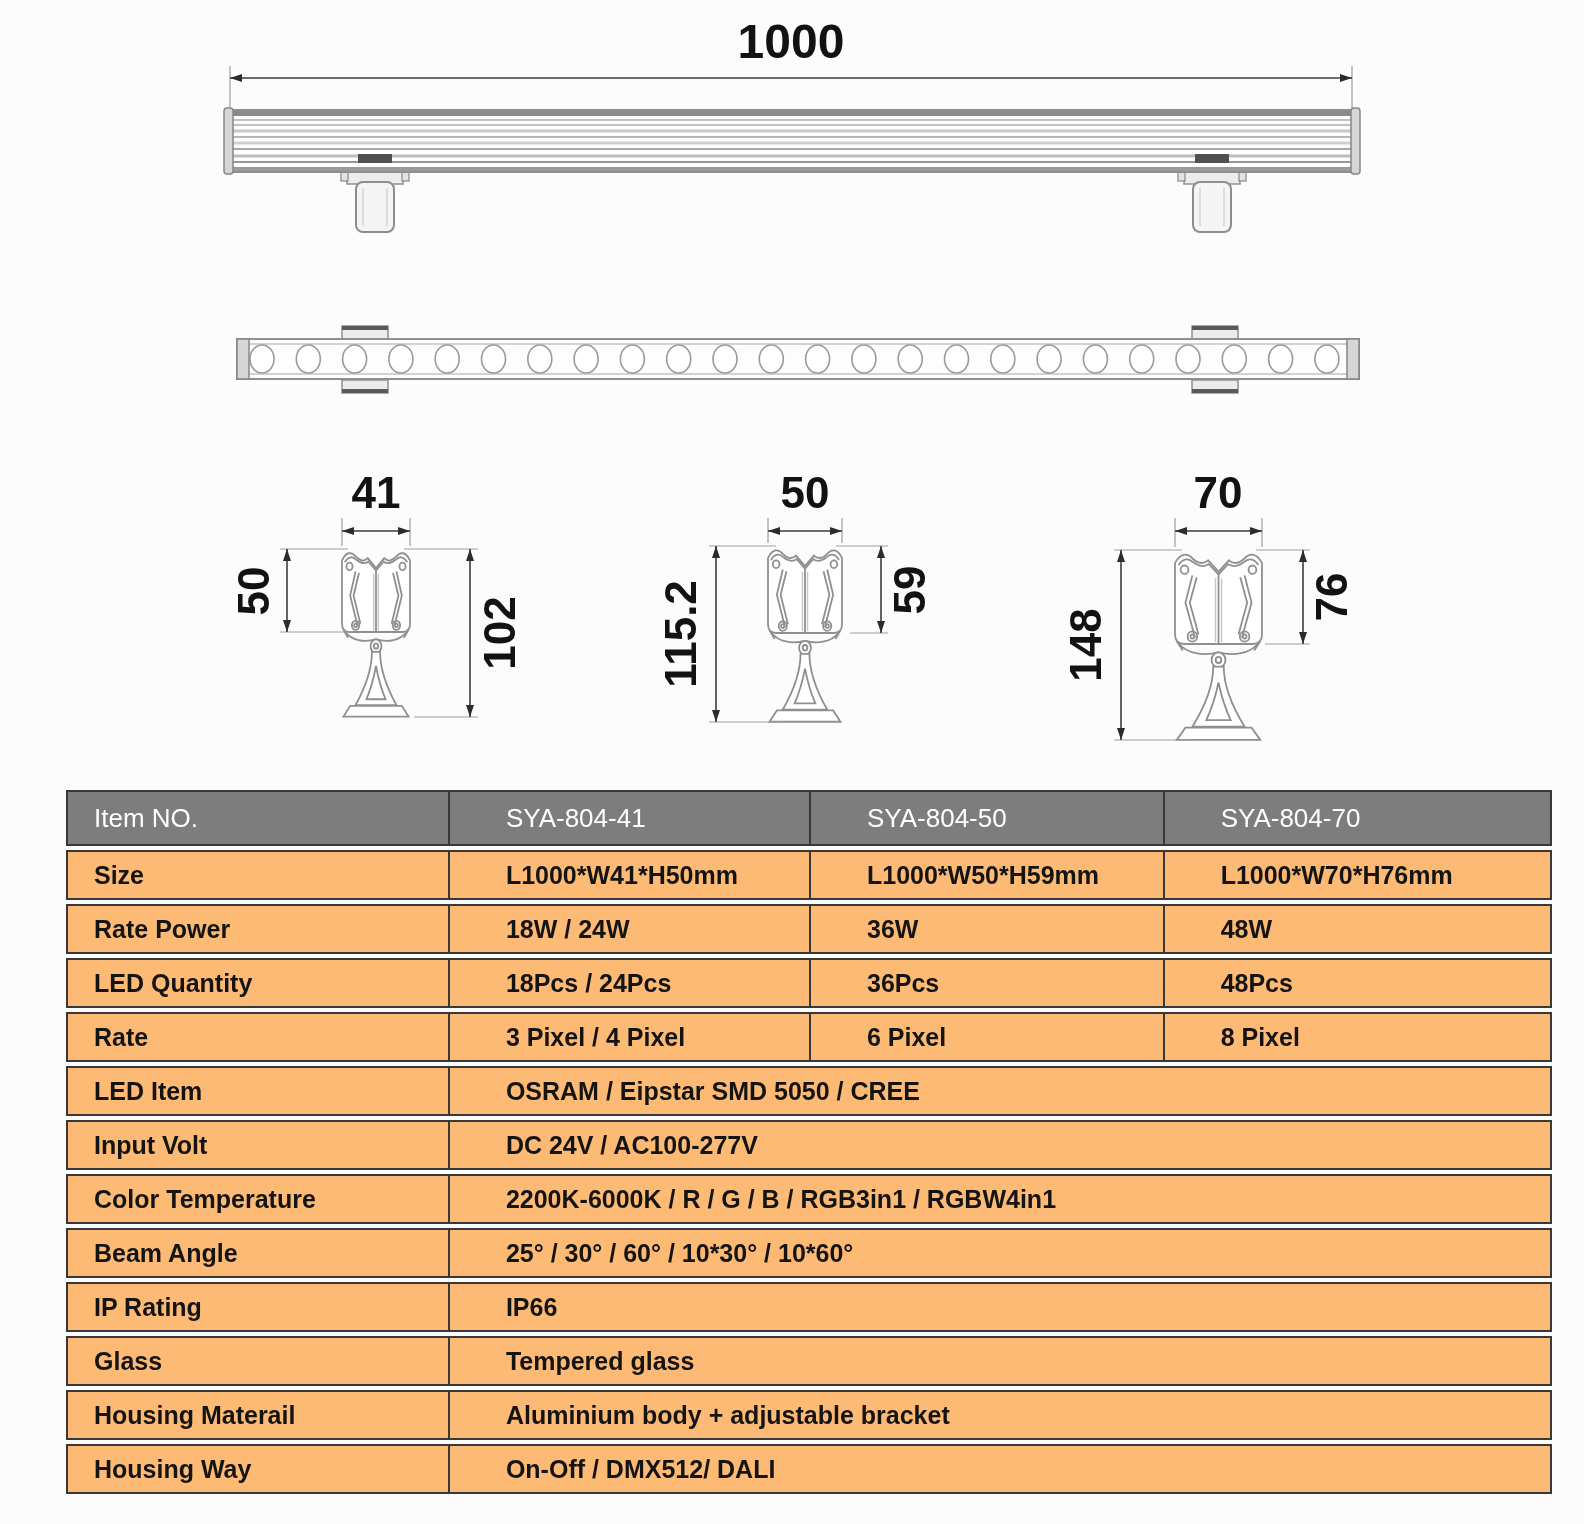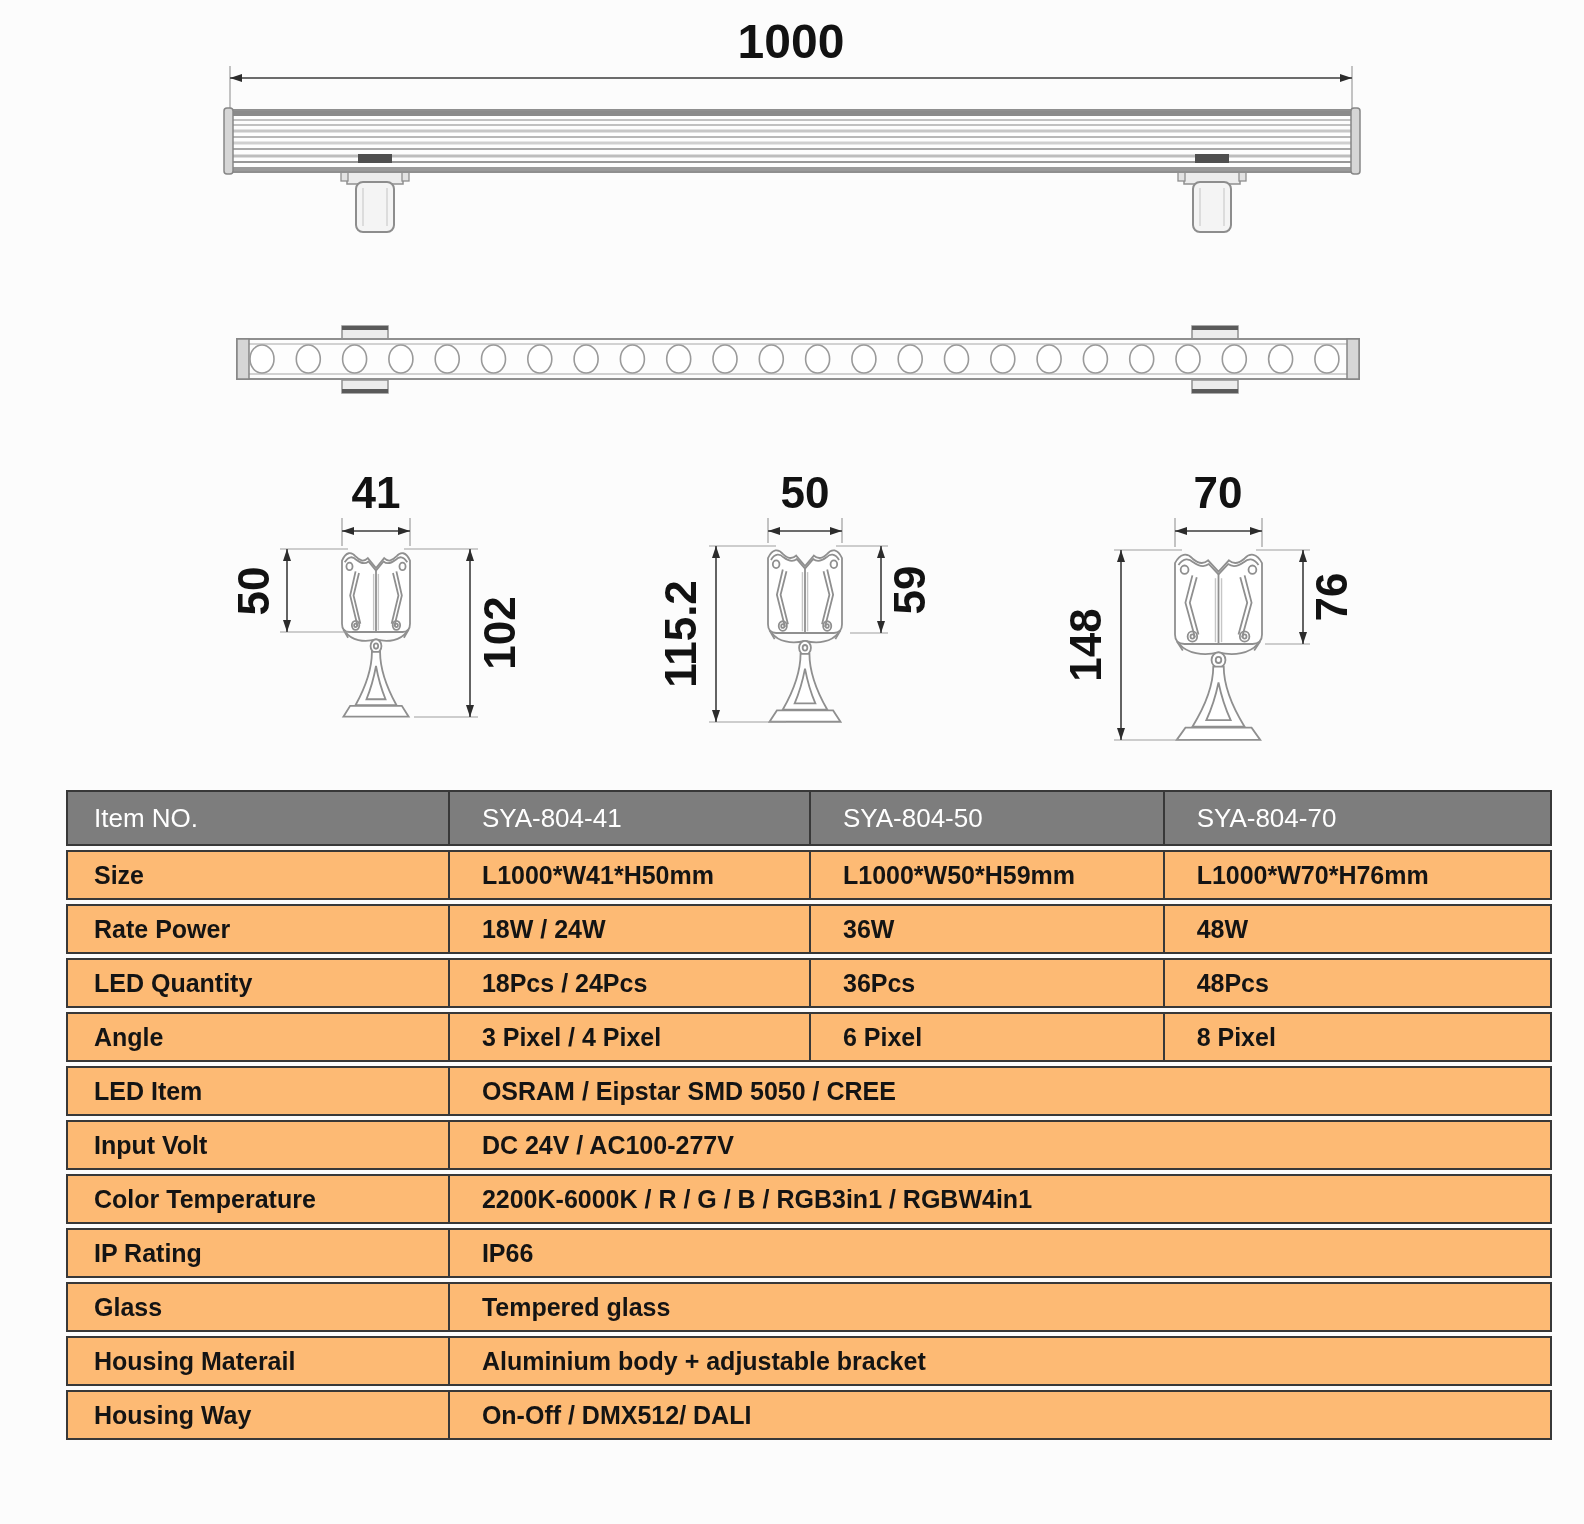--- a/index.html
+++ b/index.html
@@ -53,21 +53,21 @@
   }
   .spec-table tbody td {
     background: #fdba74;
     color: #141414;
     font-weight: 700;
     font-size: 25px;
     height: 44px;
   }
   .spec-table tr.alt td { background: #fdba74; }
   .spec-table .label-col { padding-left: 26px; }
-  .spec-table .value-col { padding-left: 32px; margin-left: 32px; }
+  .spec-table .value-col { padding-left: 56px; margin-left: 32px; }
 </style>
 </head>
 <body>
 
 <div class="page">
 
   <svg class="drawings" width="1584" height="775" viewBox="0 0 1584 775" xmlns="http://www.w3.org/2000/svg">
     <defs>
       <marker id="da" markerWidth="13" markerHeight="10" refX="12" refY="5" orient="auto-start-reverse" markerUnits="userSpaceOnUse">
         <path d="M0,1 L12,5 L0,9 Z" fill="#2c2c2c"></path>
@@ -266,37 +266,41 @@
           <td class="value-col">36W</td>
           <td class="value-col">48W</td>
         </tr>
         <tr>
           <td class="label-col">LED Quantity</td>
           <td class="value-col">18Pcs  /  24Pcs</td>
           <td class="value-col">36Pcs</td>
           <td class="value-col">48Pcs</td>
         </tr>
         <tr class="alt">
-          <td class="label-col">Angle</td>
+          <td class="label-col">Rate</td>
           <td class="value-col">3 Pixel  / 4 Pixel</td>
           <td class="value-col">6 Pixel</td>
           <td class="value-col">8 Pixel</td>
         </tr>
         <tr>
           <td class="label-col">LED Item</td>
           <td class="value-col" colspan="3">OSRAM / Eipstar SMD 5050 / CREE</td>
         </tr>
         <tr class="alt">
           <td class="label-col">Input Volt</td>
           <td class="value-col" colspan="3">DC 24V / AC100-277V</td>
         </tr>
         <tr>
           <td class="label-col">Color Temperature</td>
           <td class="value-col" colspan="3">2200K-6000K / R / G / B / RGB3in1 / RGBW4in1</td>
         </tr>
+        <tr class="alt">
+          <td class="label-col">Beam Angle</td>
+          <td class="value-col" colspan="3">25° / 30° / 60° / 10*30° / 10*60°</td>
+        </tr>
         <tr>
           <td class="label-col">IP Rating</td>
           <td class="value-col" colspan="3">IP66</td>
         </tr>
         <tr class="alt">
           <td class="label-col">Glass</td>
           <td class="value-col" colspan="3">Tempered glass</td>
         </tr>
         <tr>
           <td class="label-col">Housing Materail</td>

